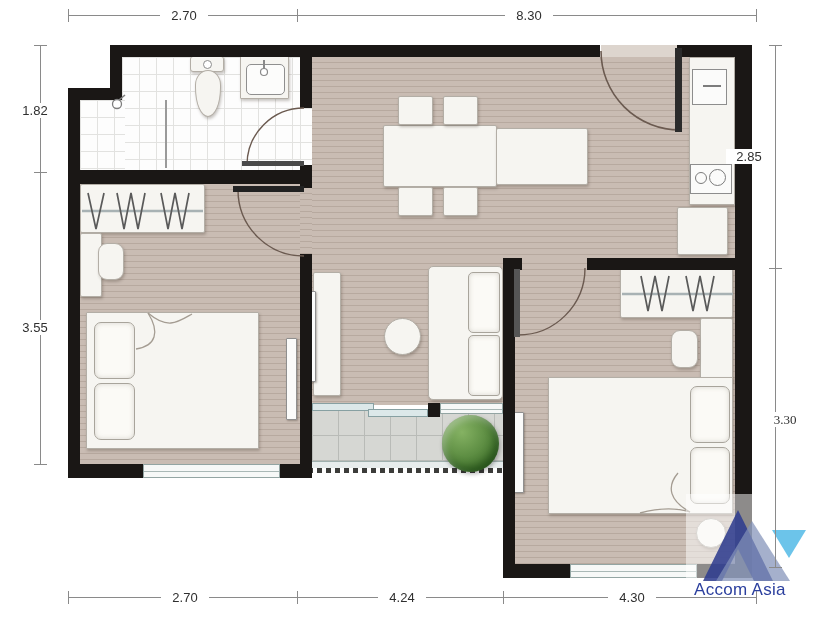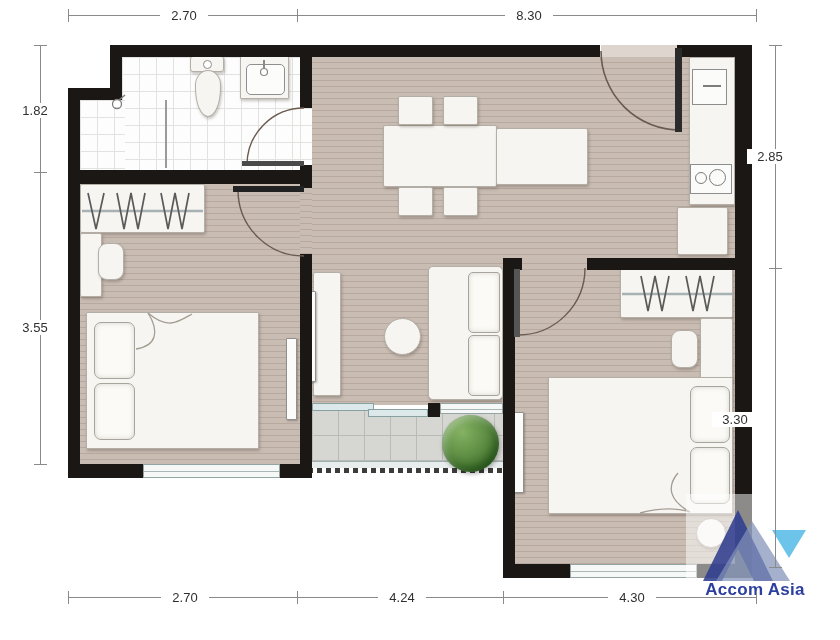--- a/index.html
+++ b/index.html
@@ -26,22 +26,22 @@
   .railing{position:absolute;background:repeating-linear-gradient(90deg,#3c3c3a 0 5px,transparent 5px 9px);}
   .rail-top{position:absolute;background:#e7ecec;border-top:1px solid #9fb0ae;}
   .pillow{position:absolute;background:#fbfaf6;border:1px solid #a8a49b;border-radius:7px;
           box-shadow:inset 0 0 5px rgba(120,110,95,.25);}
   .circle{border-radius:50%;}
   .dline{position:absolute;background:var(--dim-line,#8a8a8a);}
   .dim{position:absolute;font-size:13px;color:var(--dim-text,#2f2f2f);background:#fff;
        text-align:center;line-height:15px;padding:0 2px;}
   .tv{position:absolute;background:#fbfbfa;border:1px solid #8f8f8f;box-sizing:border-box;border-radius:1px;
       box-shadow:1px 1px 2px rgba(60,50,40,.35);}
-  #logo-text{position:absolute;left:694px;top:580px;width:122px;text-align:center;
-      font-size:17px;font-weight:bold;letter-spacing:.3px;color:var(--logo-text,#2b3f9e);}
+  #logo-text{position:absolute;left:694px;top:580px;width:122px;text-align:left;
+      font-size:17px;font-weight:normal;letter-spacing:.3px;color:var(--logo-text,#2b3f9e);}
   .plant{position:absolute;border-radius:50%;
       background:radial-gradient(circle at 35% 30%,#85b263,#55863c 55%,#32601f 100%);
       box-shadow:inset 3px 4px 7px rgba(255,255,255,.35),inset -4px -5px 9px rgba(0,40,0,.45),1px 2px 4px rgba(0,0,0,.3);}
   svg{position:absolute;left:0;top:0;pointer-events:none;}
 </style>
 </head>
 <body>
 
 <div id="plan">
 
@@ -189,16 +189,16 @@
   <div class="dline" style="left:34px;top:45px;width:13px;height:1px;"></div>
   <div class="dline" style="left:34px;top:172px;width:13px;height:1px;"></div>
   <div class="dline" style="left:34px;top:464px;width:13px;height:1px;"></div>
   <div class="dim" style="left:13px;top:103px;width:40px;">1.82</div>
   <div class="dim" style="left:13px;top:320px;width:40px;">3.55</div>
 
   <div class="dline" style="left:775px;top:45px;width:1px;height:523px;"></div>
   <div class="dline" style="left:769px;top:45px;width:13px;height:1px;"></div>
   <div class="dline" style="left:769px;top:268px;width:13px;height:1px;"></div>
   <div class="dline" style="left:769px;top:567px;width:13px;height:1px;"></div>
-  <div class="dim" style="left:747px;top:149px;width:42px;">2.85</div>
-  <div class="dim" style="left:712px;top:412px;width:42px;">3.30</div>
+  <div class="dim" style="left:726px;top:149px;width:42px;">2.85</div>
+  <div class="dim" style="left:762px;top:412px;width:42px;font-family:Liberation Serif, serif;">3.30</div>
 
 </div>
 
 </body></html>

